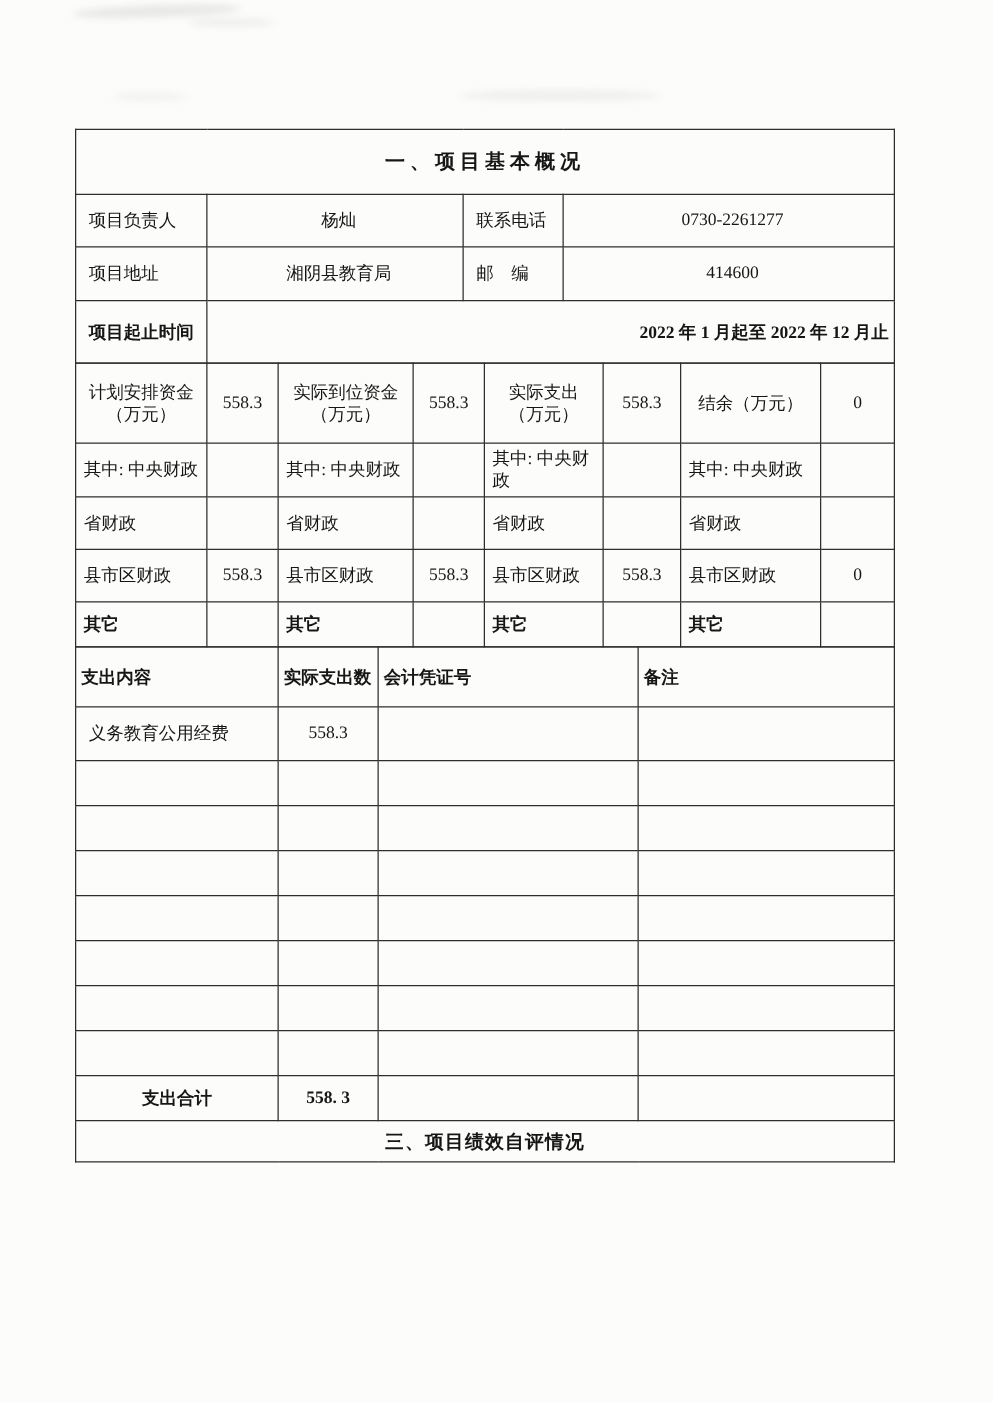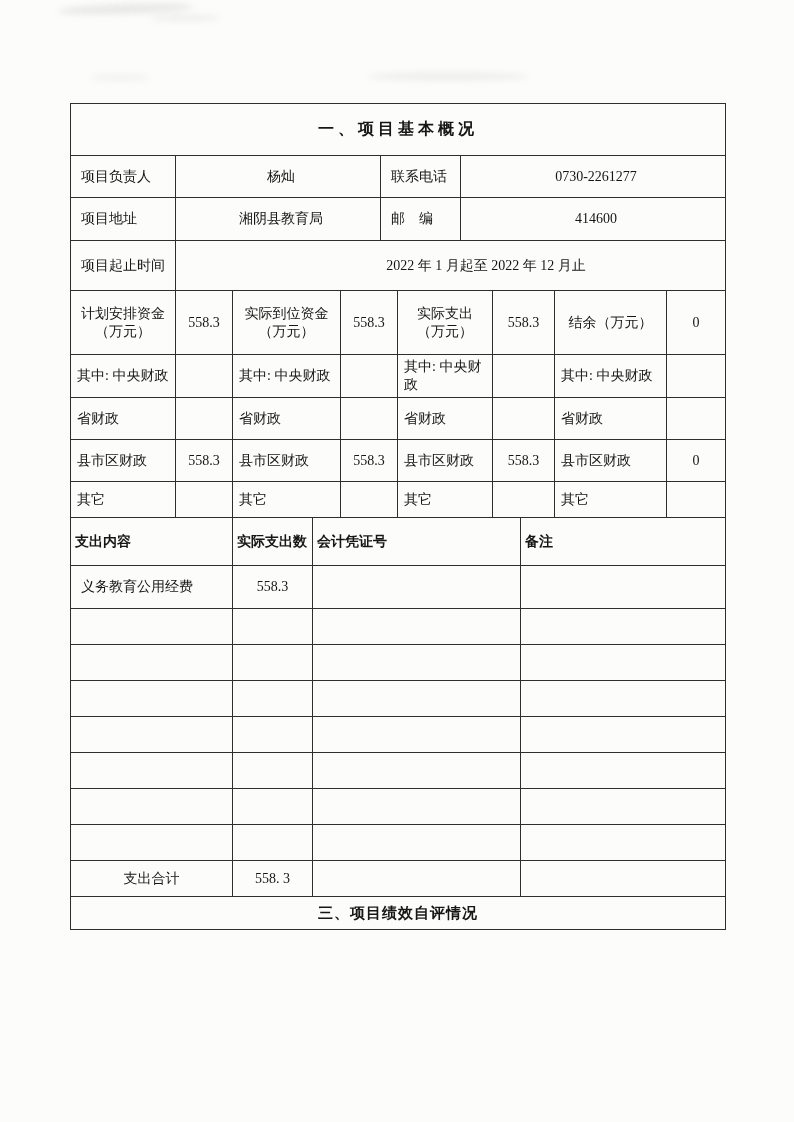--- a/index.html
+++ b/index.html
@@ -11,40 +11,40 @@
     position:relative;
     overflow:hidden;
   }
   .sheet{position:absolute;inset:0;background:#fcfcfa;}
   .artifact{position:absolute;border-radius:50%;filter:blur(3px);}
   .a1{left:58px;top:4px;width:135px;height:10px;background:rgba(110,110,110,.14);transform:rotate(-2deg);}
   .a2{left:150px;top:15px;width:70px;height:6px;background:rgba(110,110,110,.10);}
   .a3{left:368px;top:72px;width:160px;height:9px;background:rgba(110,110,110,.09);}
   .a4{left:90px;top:74px;width:60px;height:7px;background:rgba(110,110,110,.07);}
 
-  .form{position:absolute;left:70px;top:103px;width:655px;}
+  .form{position:absolute;left:60px;top:103px;width:655px;}
   table{border-collapse:collapse;table-layout:fixed;width:655px;}
   .t2,.t3{margin-top:-1px;}
   td{
     border:1px solid #2e2e2e;
     font-size:14px;
     vertical-align:middle;
     padding:2px 4px;
     overflow:hidden;
     white-space:pre-line;
   }
-  tr.h64{height:64px;} tr.h52{height:52px;} tr.h50{height:50px;}
+  tr.h64{height:64px;} tr.h52{height:52px;} tr.h50{height:50px;font-weight:bold;}
   tr.h48{height:48px;} tr.h43{height:43px;padding-left:20px;} tr.h42{height:42px;}
-  tr.h37{height:37px;} tr.h36{height:36px;} tr.h33{height:33px;}
+  tr.h37{height:37px;} tr.h36{height:36px;font-weight:bold;} tr.h33{height:33px;}
 
   td.title1{font-weight:bold;font-size:16px;text-align:center;letter-spacing:4px;}
   td.title23{font-weight:bold;font-size:15px;text-align:center;letter-spacing:1px;}
   td.lbl{text-align:left;padding-left:10px;}
   td.val{text-align:center;padding-left:10px;}
-  td.period{text-align:center;padding-left:75px;}
+  td.period{text-align:right;padding-left:75px;}
   td.flbl{text-align:left;padding-left:6px;padding-right:2px;}
   td.flblc{text-align:center;padding-left:3px;padding-right:3px;}
   td.num{text-align:center;}
   td.hdr{text-align:left;font-weight:bold;}
 </style>
 </head>
 <body>
 
 <div class="sheet">
   <div class="artifact a1"></div>

